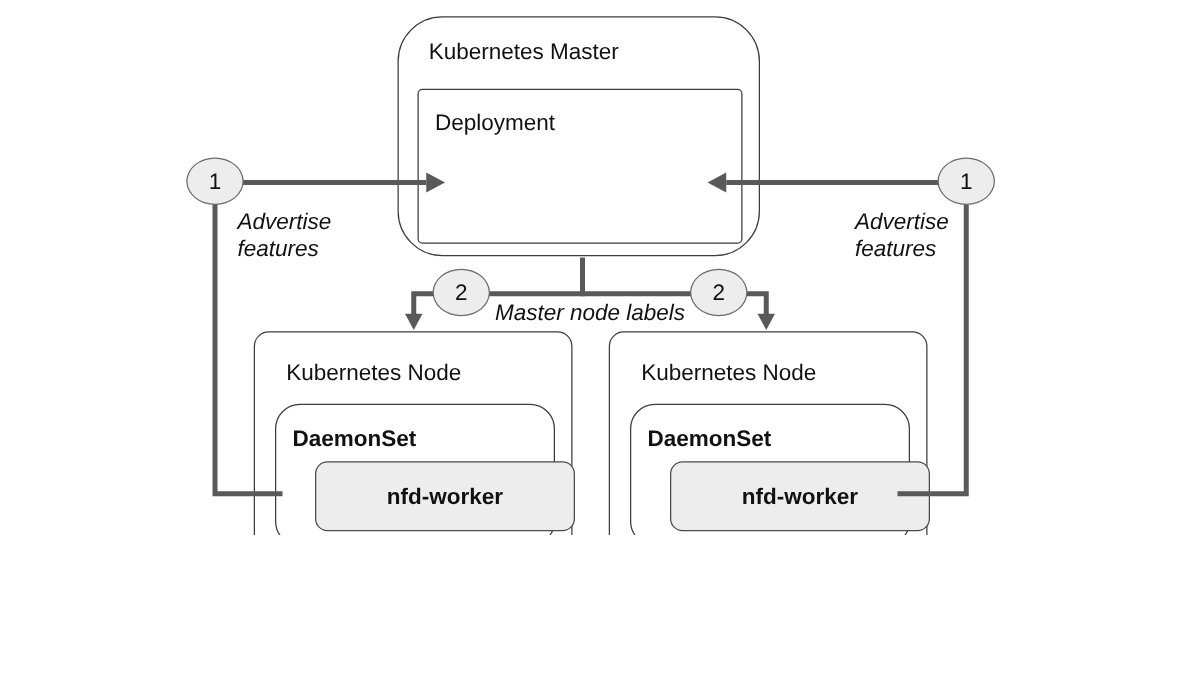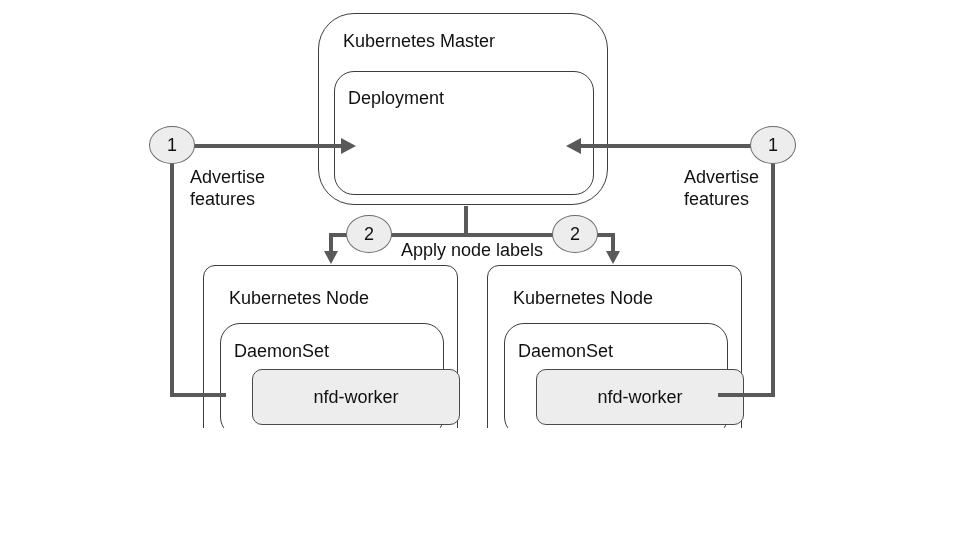--- a/index.html
+++ b/index.html
@@ -39,27 +39,27 @@
     border: 1px solid #4a4a4a;
     border-radius: 10px;
     display: flex;
     align-items: center;
     justify-content: center;
     font-size: 18px;
     color: var(--text);
   }
   
   .master-box   { left: 318px; top: 13px;  width: 290px; height: 192px; border-radius: 36px; }
-  .deploy-box   { left: 15px;  top: 57px;  width: 260px; height: 124px; border-radius: 20px; }
+  .deploy-box   { left: 15px;  top: 57px;  width: 260px; height: 124px; border-radius: 4px; }
   .nfd-master   { left: 23px;  top: 50px;  width: 210px; height: 52px; }
   
   .node-box     { top: 265px;  width: 255px; height: 258px; border-radius: 12px; }
   .node-left    { left: 203px; }
   .node-right   { left: 487px; }
-  .ds-box       { left: 16px;  top: 57px;  width: 224px; height: 114px; border-radius: 20px; }
+  .ds-box       { left: 16px;  top: 57px;  width: 224px; height: 114px; border-radius: 20px; font-weight: bold; }
   .nfd-worker   { left: 7px;   top: 45px;  width: 208px; height: 56px; margin-left: 24px; }
   .pod-box      { left: 16px;  top: 185px; width: 224px; height: 54px; border-radius: 12px; margin-top: 14px; }
   
   svg.connectors {
     position: absolute;
     left: 0; top: 0;
     width: 960px; height: 540px;
     z-index: 5;
     pointer-events: none;
   }
@@ -82,20 +82,21 @@
     font-size: 18px;
     color: var(--text);
     z-index: 6;
   }
   .float-label {
     position: absolute;
     font-size: 18px;
     line-height: 22px;
     color: var(--text);
     z-index: 6;
+    font-style: italic;
   }
   .apply-label { text-align: center; white-space: nowrap; }
 </style>
 </head>
 <body>
 
 <div class="canvas">
 
   <div class="box master-box">
     <div class="box-label" style="left:24px; top:16px;">Kubernetes Master</div>
@@ -138,15 +139,15 @@
     <polygon points="613,264 606,251 620,251"></polygon>
   </svg>
 
   <div class="badge" style="left:149px; top:126px;">1</div>
   <div class="badge" style="left:750px; top:126px;">1</div>
   <div class="badge" style="left:346px; top:215px;">2</div>
   <div class="badge" style="left:552px; top:215px;">2</div>
 
   <div class="float-label" style="left:190px; top:166px; width:92px;">Advertise features</div>
   <div class="float-label" style="left:684px; top:166px; width:92px;">Advertise features</div>
-  <div class="float-label apply-label" style="left:390px; top:239px; width:164px;">Apply node labels</div>
+  <div class="float-label apply-label" style="left:390px; top:239px; width:164px;">Master node labels</div>
 
 </div>
 
 </body></html>

